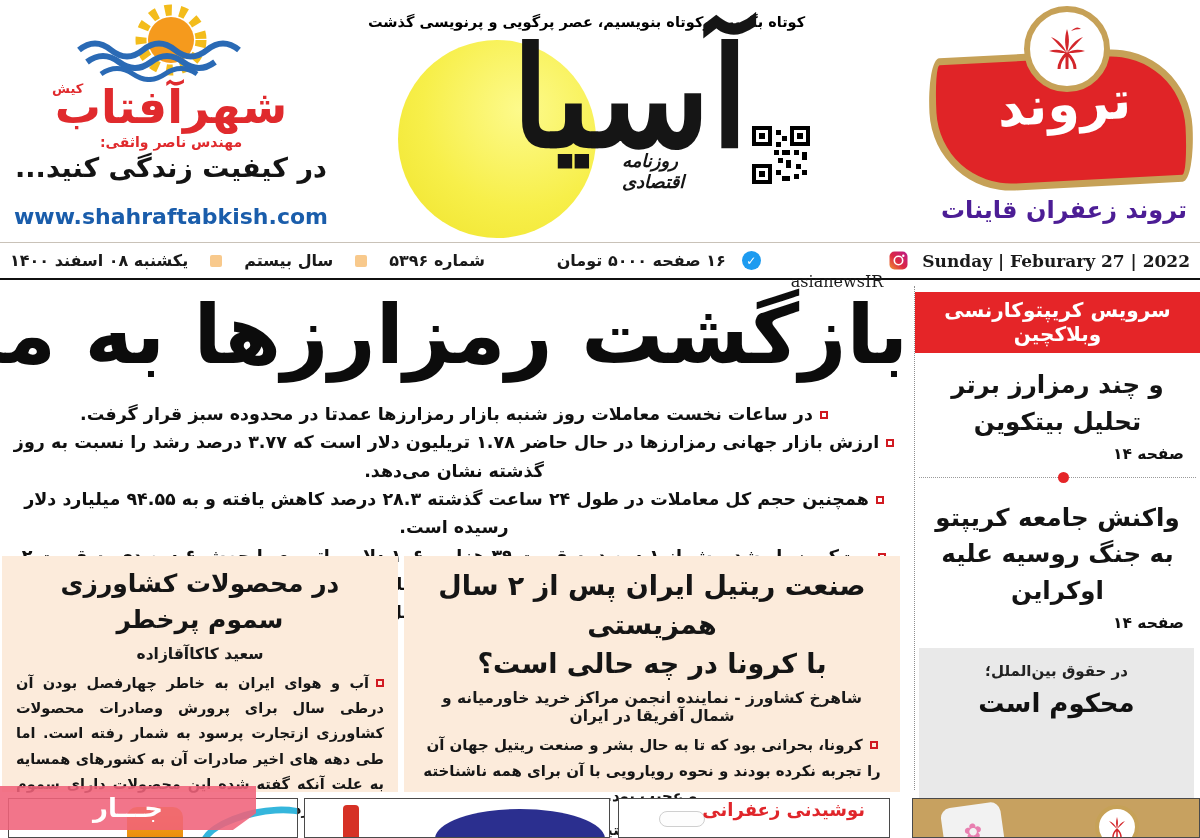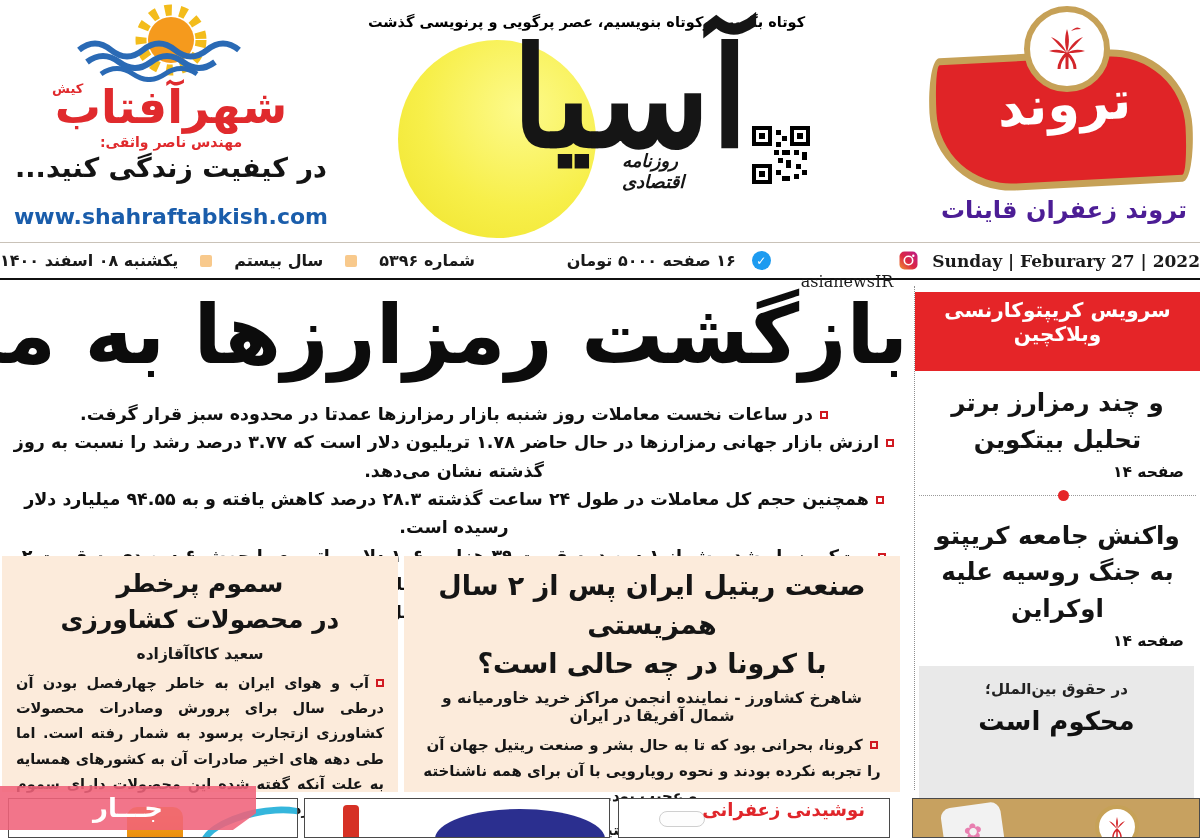--- a/index.html
+++ b/index.html
@@ -32,21 +32,21 @@
      border:7px solid #c6a157; border-radius:14px 90px 14px 90px / 60px 90px 60px 90px; transform:rotate(-3deg); }
   .tarvand-circle { position:absolute; left:96px; top:2px; width:86px; height:86px; border-radius:50%;
      background:#fff; border:6px solid #c6a157; display:flex; align-items:center; justify-content:center; }
   .tarvand-word { position:absolute; left:0; top:70px; width:100%; text-align:center; color:#fff; font-size:52px;
      font-weight:900; direction:rtl; transform:rotate(-4deg); text-shadow:0 0 2px #e02427; }
   .tarvand-caption { position:absolute; left:0; top:192px; width:100%; text-align:center; color:#4c1d95; font-size:24px;
      font-weight:900; direction:rtl; letter-spacing:-1px; }
 
   
   .datebar { left:0; top:242px; width:1200px; height:38px; border-top:1px solid #c9c2b8; border-bottom:2.5px solid #101010;
-     display:flex; flex-direction:row-reverse; align-items:center; padding:0 0; direction:rtl; font-size:16px; }
+     display:flex; flex-direction:row-reverse; align-items:center; padding:0 10px; direction:rtl; font-size:16px; }
   .datebar .seg { white-space:nowrap; font-weight:700; color:#1a1a1a; }
   .orange-sq { width:12px; height:12px; background:#f8c98c; border-radius:2px; display:inline-block; margin:0 22px; flex:0 0 auto; }
   .date-en { direction:ltr; font-family:"DejaVu Serif", serif; font-weight:400; font-size:17px; }
   .ig-wrap { display:flex; align-items:center; gap:6px; direction:ltr; margin:0 14px; }
   .verified { width:19px; height:19px; border-radius:50%; background:#1d9bf0; color:#fff; font-size:12px; font-weight:900;
      display:flex; align-items:center; justify-content:center; margin:0 16px; }
   .spacer { flex:1; }
 
   
   .headline { left:0; top:284px; width:908px; text-align:center; direction:rtl; font-size:82px; font-weight:900;
@@ -62,21 +62,21 @@
   .story h2 { font-size:25px; font-weight:900; line-height:1.45; color:#151515; letter-spacing:-1px; }
   .story-mid h2 { font-size:27px; }
   .story .byline { font-size:15.5px; font-weight:700; margin-top:6px; color:#1a1a1a; }
   .story .body { font-size:14.5px; font-weight:700; line-height:1.75; text-align:justify; margin-top:8px; color:#161616; }
   .story .body-c { font-size:15px; font-weight:700; line-height:1.7; text-align:center; margin-top:8px; color:#161616; }
   .story .page { text-align:left; font-size:16px; font-weight:900; margin-top:4px; }
 
   
   .sidebar { left:914px; top:286px; width:286px; height:504px; border-left:1px dotted #8f8f8f; direction:rtl; }
   .side-banner { margin:6px 0 0 0; background:#e52528; color:#fff; text-align:center; font-size:20px; font-weight:900;
-     padding:6px 2px 25px; letter-spacing:-0.5px; }
+     padding:6px 2px 7px; letter-spacing:-0.5px; }
   .side-art { text-align:center; padding:14px 6px 6px; }
   .side-art .t { font-size:24.5px; font-weight:900; line-height:1.5; color:#141414; letter-spacing:-1px; }
   .side-art .page { text-align:right; font-size:15.5px; font-weight:700; padding-right:10px; margin-top:4px; direction:ltr; }
   .dotted-sep { border-top:1.5px dotted #9a9a9a; margin:8px 4px; position:relative; }
   .red-dot { position:absolute; left:50%; top:-6px; width:11px; height:11px; border-radius:50%; background:#e52528; }
   .side-gray { background:#e9e9e9; margin:10px 6px 0 4px; padding:14px 8px 10px; text-align:center; height:178px; }
   .side-gray .kicker { font-size:15px; font-weight:700; color:#222; }
   .side-gray .t { font-size:26px; font-weight:900; line-height:1.5; letter-spacing:-1px; margin-top:4px; }
 
   
@@ -198,22 +198,22 @@
 <ul class="abs bullets">
   <li><span class="rsq"></span><span>در ساعات نخست معاملات روز شنبه بازار رمزارزها عمدتا در محدوده سبز قرار گرفت.</span></li>
   <li><span class="rsq"></span><span>ارزش بازار جهانی رمزارزها در حال حاضر ۱.۷۸ تریلیون دلار است که ۳.۷۷ درصد رشد را نسبت به روز گذشته نشان می‌دهد.</span></li>
   <li><span class="rsq"></span><span>همچنین حجم کل معاملات در طول ۲۴ ساعت گذشته ۲۸.۳ درصد کاهش یافته و به ۹۴.۵۵ میلیارد دلار رسیده است.</span></li>
   <li><span class="rsq"></span><span>بیت‌کوین با رشد بیش از ۱ درصد به قیمت ۳۹ هزار و ۱۰۶ دلار و اتریوم با جهش ۶ درصدی به قیمت ۲ هزار و ۷۷۶ دلار معامله شدند.</span></li>
   <li><span class="rsq"></span><span>سایر رمزارزهای مشهور مانند دوج‌کوین، شیبا اینو، ریپل و کاردانو نیز در محدوده مثبت قرار دارند.</span></li>
 </ul>
 
 <section class="abs story story-left">
   <h2>
+    <div>در محصولات کشاورزی</div>
     <div>سموم پرخطر</div>
-    <div>در محصولات کشاورزی</div>
   </h2>
   <div class="byline">سعید کاکاآقازاده</div>
   <div class="body"><span class="rsq"></span><span>آب و هوای ایران به خاطر چهارفصل بودن آن درطی سال برای پرورش وصادرات محصولات کشاورزی ازتجارت پرسود به شمار رفته است. اما طی دهه های اخیر صادرات آن به کشورهای همسایه به علت آنکه گفته شده این محصولات دارای سموم غیراستاندارد و ناسالم هستند برگشت خورده است.</span></div>
   <div class="page">صفحه ۱۵</div>
 </section>
 
 <section class="abs story story-mid">
   <h2>
     <div>صنعت ریتیل ایران پس از ۲ سال همزیستی</div>
     <div>با کرونا در چه حالی است؟</div>

